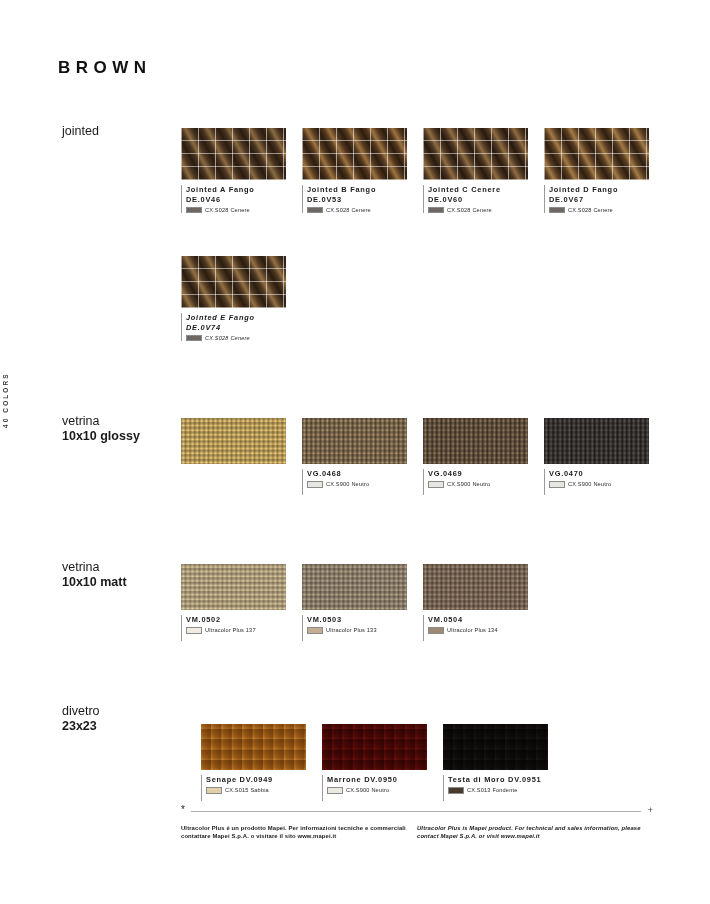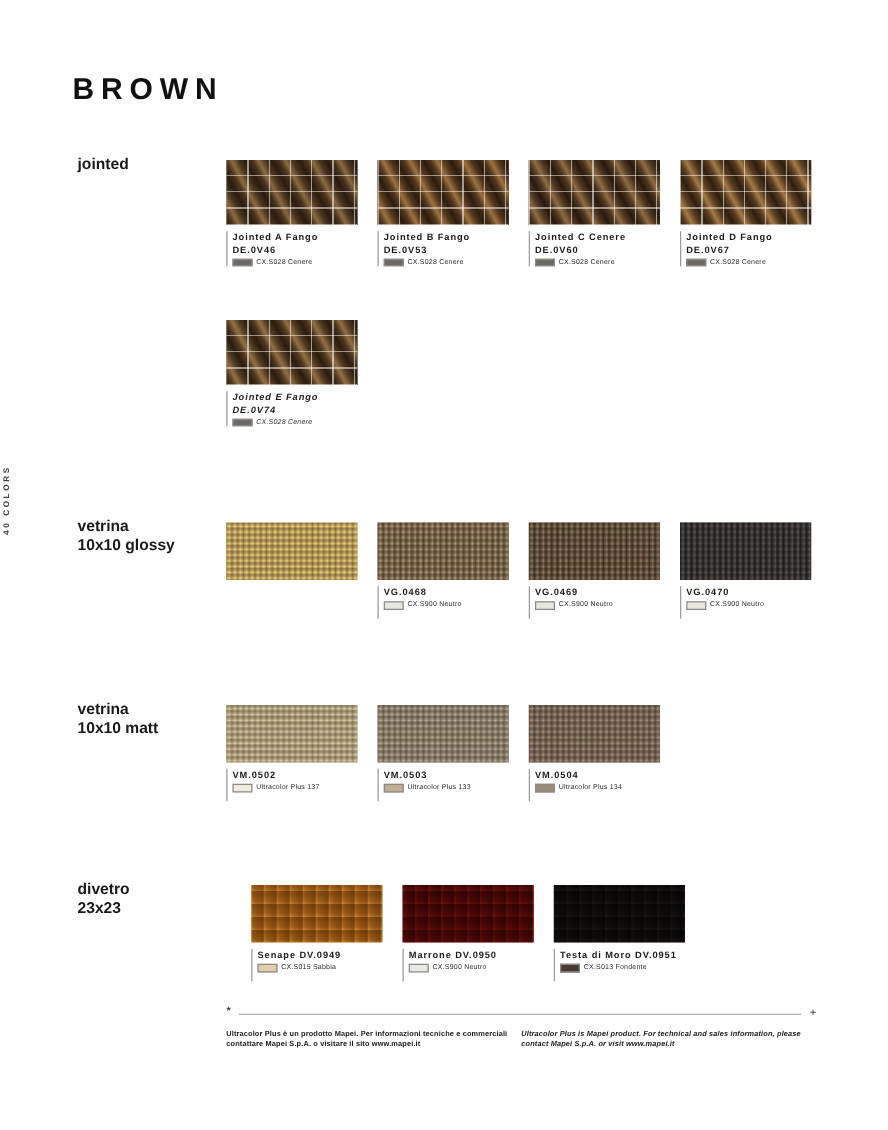--- a/index.html
+++ b/index.html
@@ -14,21 +14,21 @@
     font-family: "Liberation Sans", sans-serif;
     color: #1a1a1a;
     overflow: hidden;
   }
 
   
   .page-title {
     position: absolute;
     left: 58px;
     top: 58px;
-    font-size: 24px;
+    font-size: 17px;
     font-weight: bold;
     letter-spacing: 5.5px;
     color: #111111;
   }
 
   
   .side-marker {
     position: absolute;
     left: 2px;
     top: 400px;
@@ -50,21 +50,21 @@
   }
   .section-label {
     position: absolute;
     left: 62px;
     top: 0;
     width: 120px;
     font-size: 12.5px;
     line-height: 15px;
     color: #1a1a1a;
   }
-  .section-label .l1 { font-weight: bold; }
+  .section-label .l1 { font-weight: normal; }
   .section-label .l2 { font-weight: bold; }
 
   
   .grid {
     position: absolute;
     left: 181px;
     top: 4px;
   }
   .grid-row {
     display: flex;
@@ -364,21 +364,21 @@
           </div>
         </div>
       </div>
     </div>
     <div class="section" style="top: 704px;">
       <div class="section-label">
         <div class="l1">divetro</div>
         <div class="l2">23x23</div>
       </div>
       <div class="grid">
-        <div class="grid-row" style="margin-top: 0px; padding-left: 20px;">
+        <div class="grid-row" style="margin-top: 16px; padding-left: 20px;">
           <div class="cell">
             <div class="swatch short" style="background: rgb(201, 154, 78);">
               <div class="tex" style="background-image: repeating-linear-gradient(90deg, rgb(227, 188, 124) 0px, rgb(201, 154, 78) 2px, rgb(169, 124, 52) 8.5px, rgb(169, 124, 52) 9.6px, rgb(227, 188, 124) 10.4px), repeating-linear-gradient(0deg, rgb(227, 188, 124) 0px, rgb(201, 154, 78) 2px, rgb(169, 124, 52) 8.5px, rgb(169, 124, 52) 9.6px, rgb(227, 188, 124) 10.4px); background-blend-mode: multiply, normal;"></div>
             </div>
             <div class="info">
               <div class="name">Senape DV.0949</div>
               <div class="grout">
                 <span class="grout-chip" style="background: rgb(227, 207, 168);"></span>
                 <span class="grout-text">CX.S015 Sabbia</span>
               </div>

